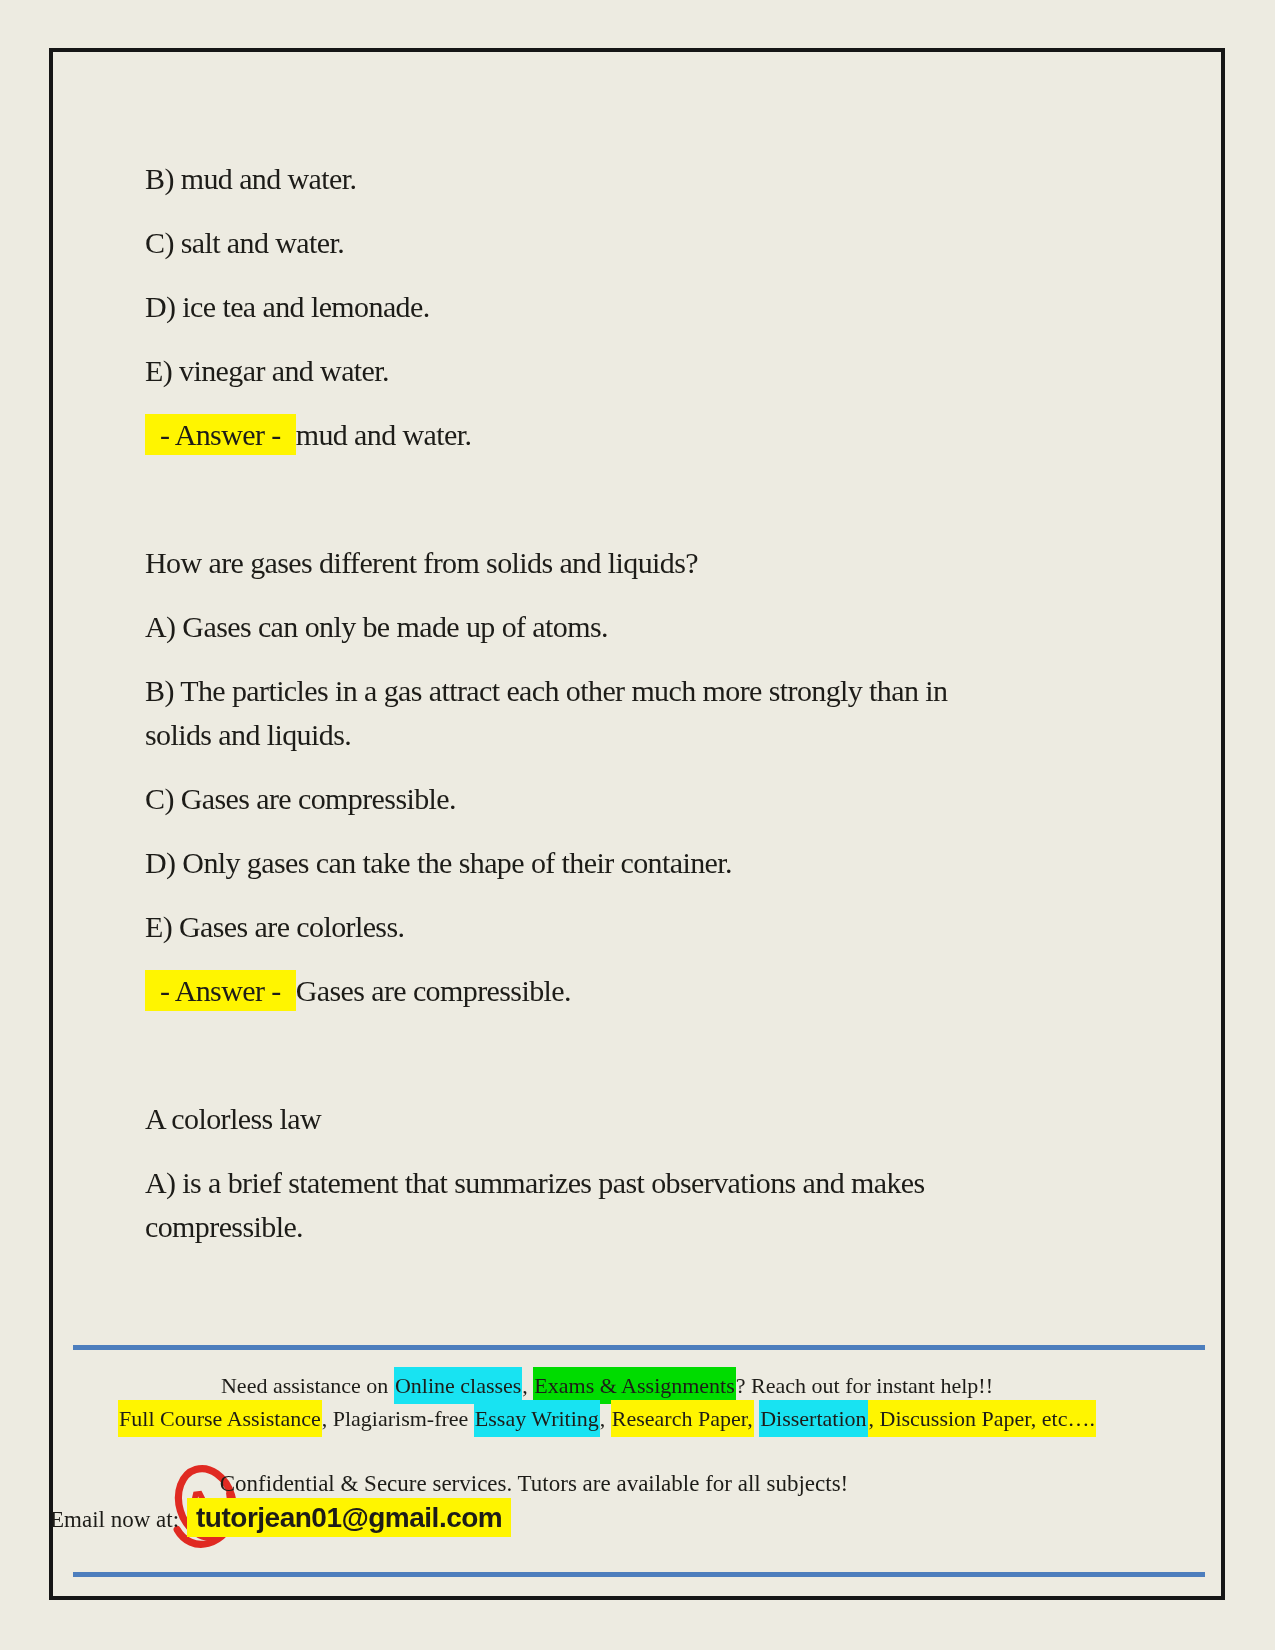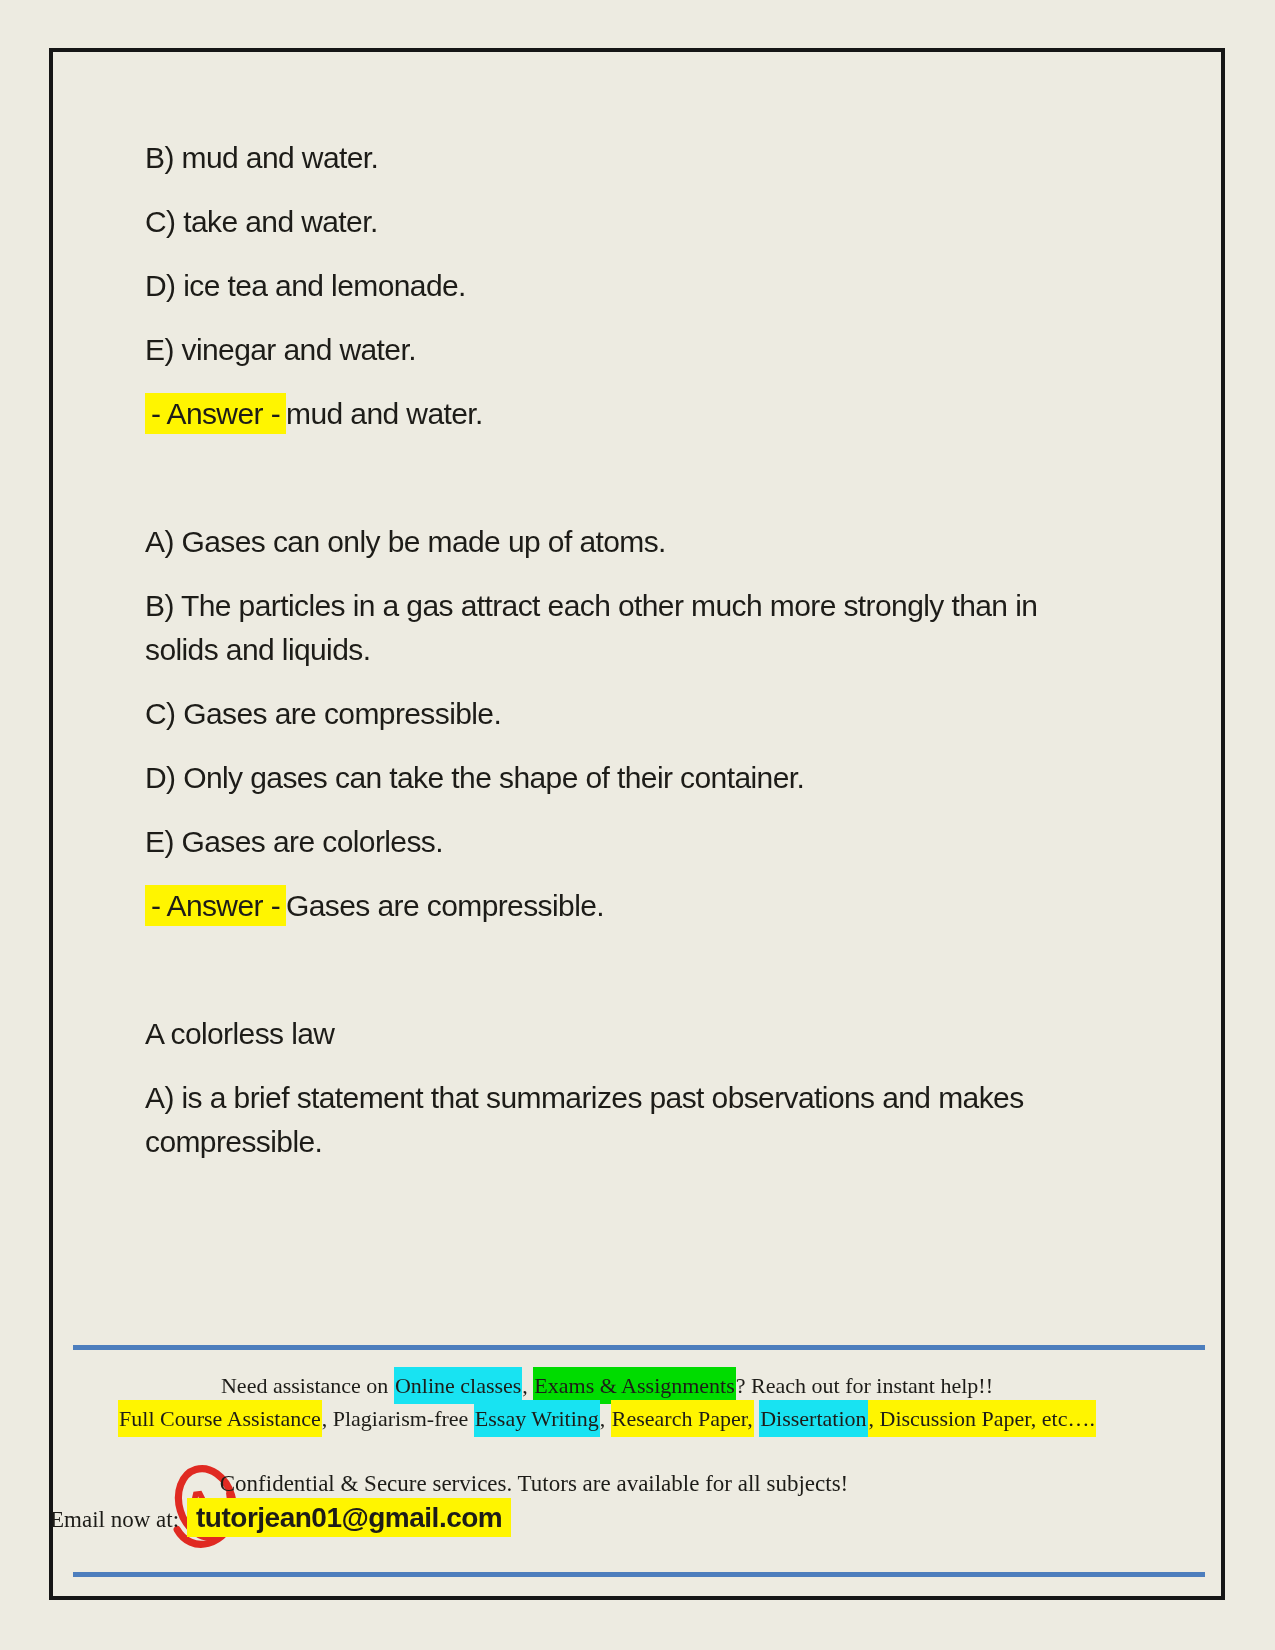--- a/index.html
+++ b/index.html
@@ -12,25 +12,25 @@
     --hl-green:#00dc00;
     --logo-red:#e02a22;
   }
   *{margin:0;padding:0;box-sizing:border-box;}
   html,body{width:1275px;height:1650px;}
   body{background:var(--page-bg);font-family:"Liberation Sans",sans-serif;color:var(--text);}
   .page{position:relative;width:1275px;height:1650px;background:var(--page-bg);overflow:hidden;}
   .frame{position:absolute;left:49px;top:48px;width:1176px;height:1552px;border:4px solid var(--border);}
 
   
-  .doc{position:absolute;left:145px;top:136px;width:1000px;}
+  .doc{position:absolute;left:145px;top:157px;width:1000px;font-family:Liberation Serif, serif;}
   .line{height:44px;line-height:44px;font-size:30px;letter-spacing:-0.6px;white-space:nowrap;}
   .after-para{margin-bottom:20px;}
   .after-cont{margin-bottom:0;}
-  .hl{padding:4px 6px;}
+  .hl{padding:4px 15px;}
   .hl-yellow{background:var(--hl-yellow);}
   .hl-cyan{background:var(--hl-cyan);}
   .hl-green{background:var(--hl-green);}
 
   
   .rule{position:absolute;left:73px;width:1132px;height:5px;background:var(--rule-blue);}
   .rule-top{top:1345px;}
   .rule-bottom{top:1572px;}
   .f12{position:absolute;left:73px;top:1369px;width:1068px;text-align:center;
        font-family:"Liberation Serif",serif;font-size:22px;}
@@ -46,25 +46,26 @@
   .logo text{font-family:"Liberation Sans",sans-serif;}
 </style>
 </head>
 <body>
 
 <div class="page">
   <div class="frame"></div>
 
   <div class="doc" id="doc-lines">
       <div class="line after-para"><span>B) mud and water.</span></div>
-      <div class="line after-para"><span>C) take and water.</span></div>
+      <div class="line after-para"><span>C) salt and water.</span></div>
       <div class="line after-para"><span>D) ice tea and lemonade.</span></div>
       <div class="line after-para"><span>E) vinegar and water.</span></div>
       <div class="line after-para"><span class="hl hl-yellow">- Answer -</span><span>mud and water.</span></div>
       <div class="line after-para"></div>
+      <div class="line after-para"><span>How are gases different from solids and liquids?</span></div>
       <div class="line after-para"><span>A) Gases can only be made up of atoms.</span></div>
       <div class="line after-cont"><span>B) The particles in a gas attract each other much more strongly than in</span></div>
       <div class="line after-para"><span>solids and liquids.</span></div>
       <div class="line after-para"><span>C) Gases are compressible.</span></div>
       <div class="line after-para"><span>D) Only gases can take the shape of their container.</span></div>
       <div class="line after-para"><span>E) Gases are colorless.</span></div>
       <div class="line after-para"><span class="hl hl-yellow">- Answer -</span><span>Gases are compressible.</span></div>
       <div class="line after-para"></div>
       <div class="line after-para"><span>A colorless law</span></div>
       <div class="line after-cont"><span>A) is a brief statement that summarizes past observations and makes</span></div>

